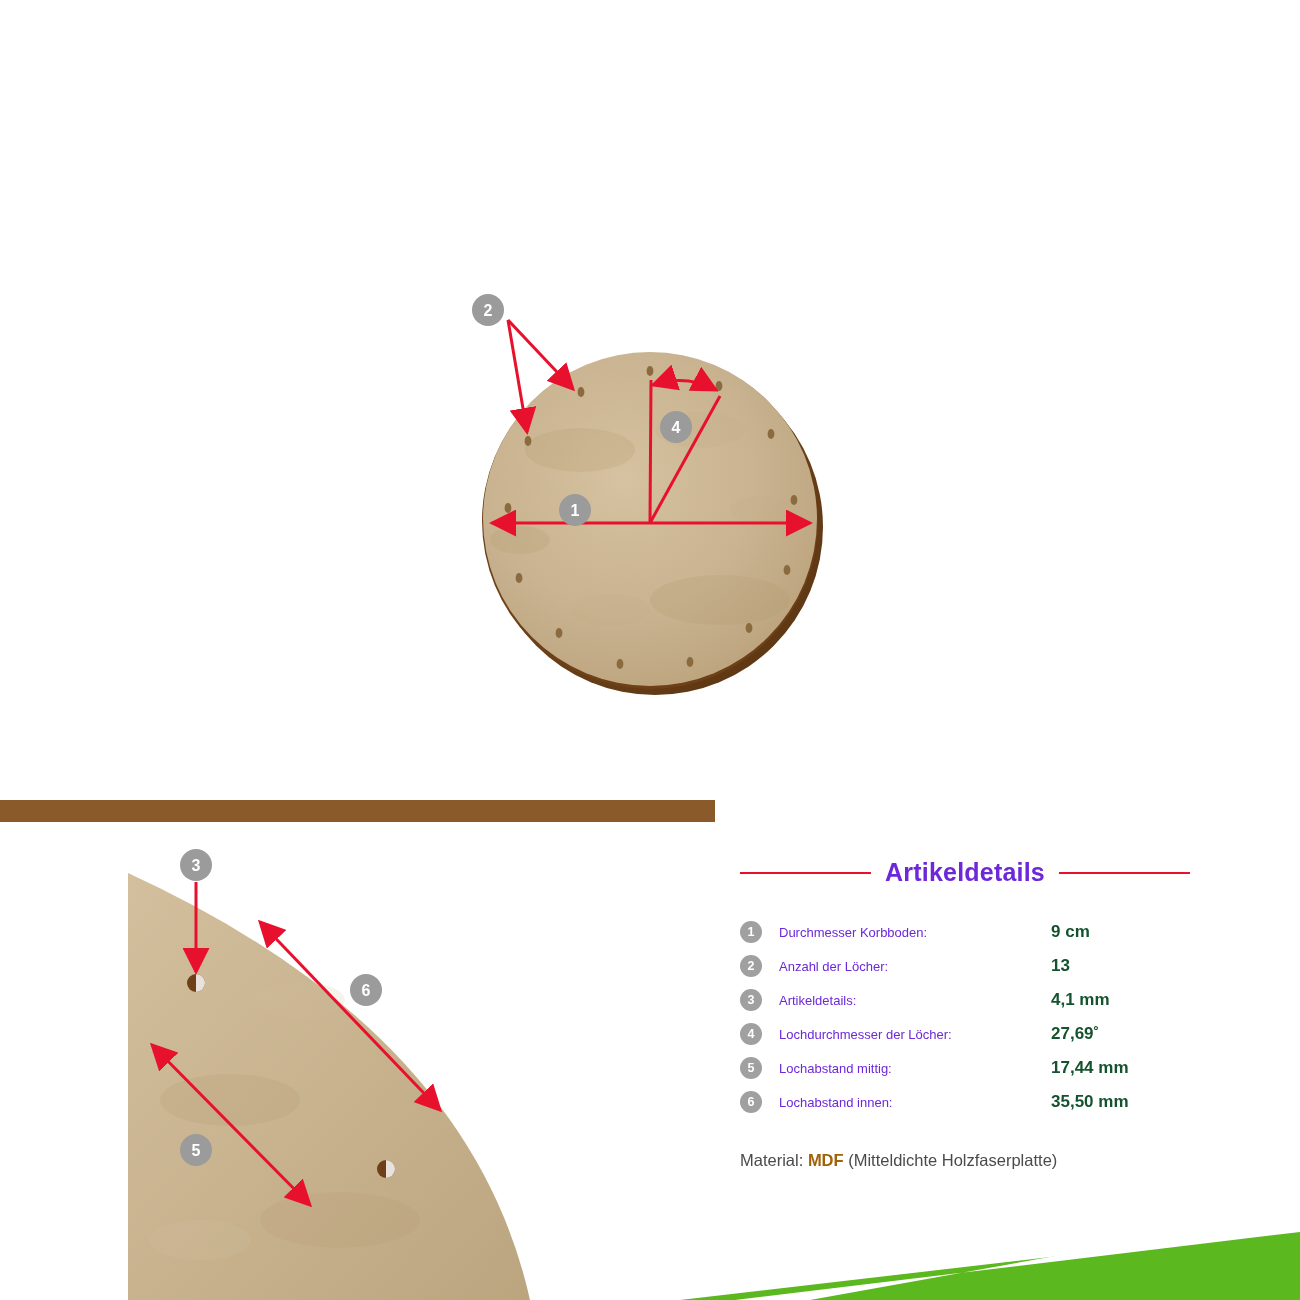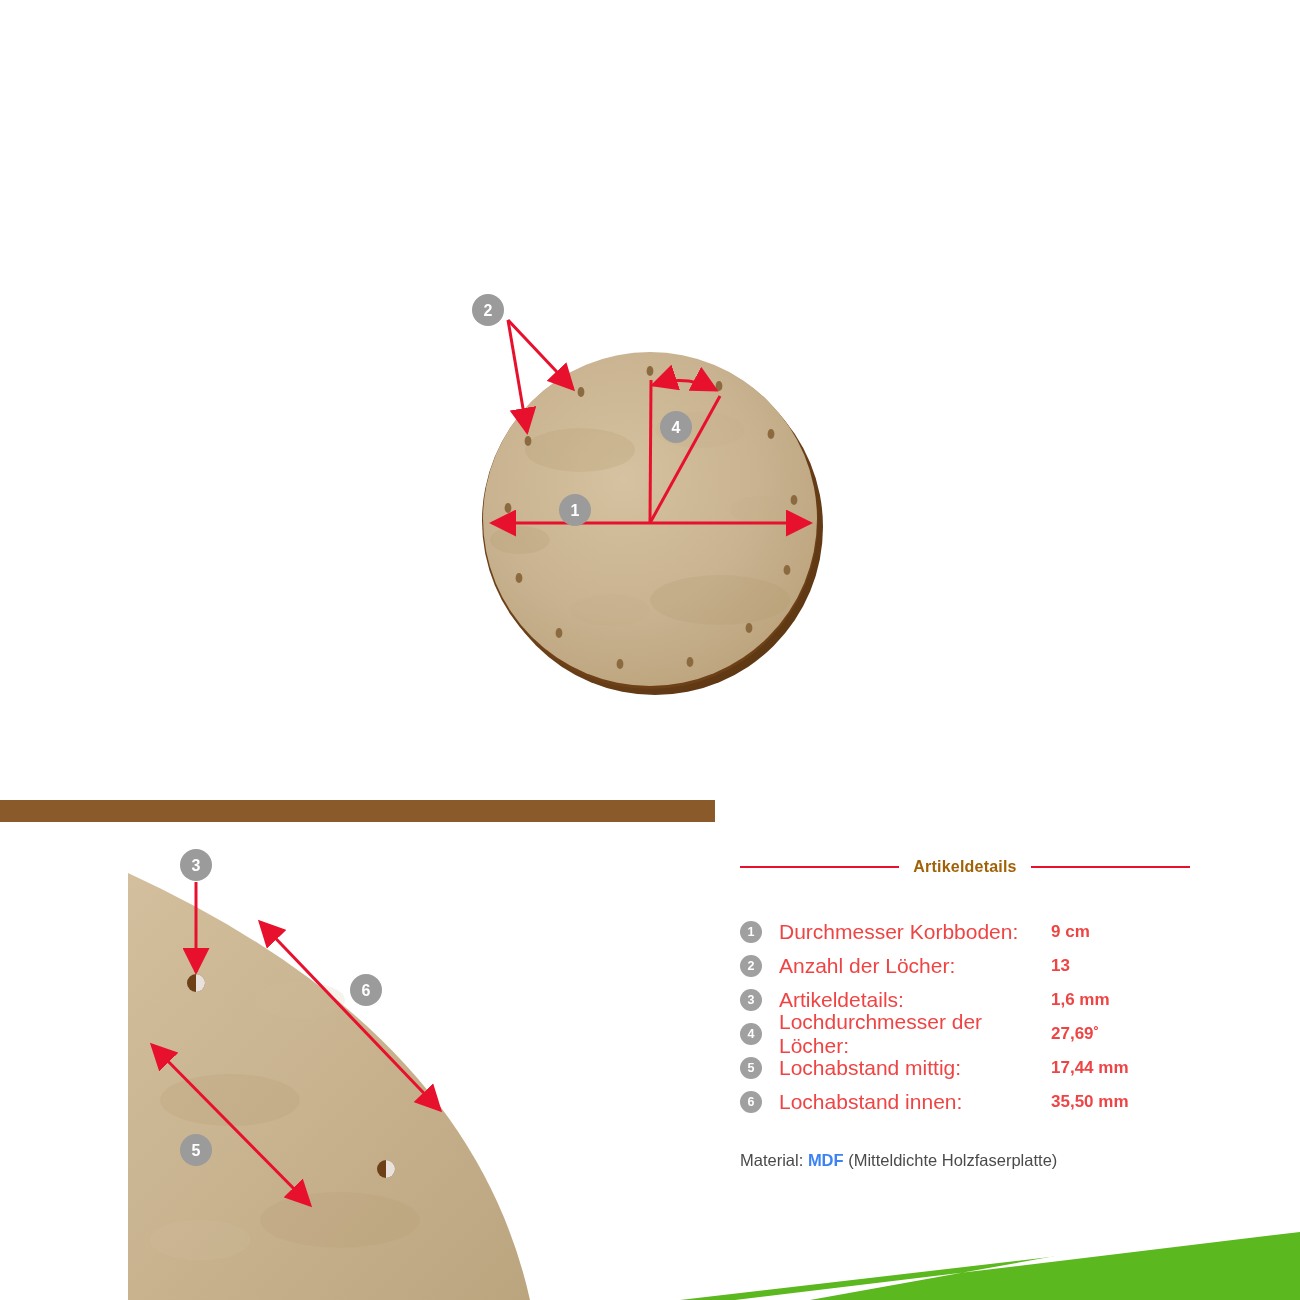--- a/index.html
+++ b/index.html
@@ -58,23 +58,23 @@
     display: flex;
     align-items: center;
     gap: 14px;
   }
   .details-head .rule {
     flex: 1 1 auto;
     height: 2px;
     background: #e8112d;
   }
   .details-head .title {
-    font-size: 16px;
+    font-size: 25px;
     font-weight: bold;
-    color: #a16207;
+    color: #6d28d9;
     white-space: nowrap;
     letter-spacing: .2px;
   }
 
   .spec-list {
     position: absolute;
     left: 25px;
     top: 95px;
     width: 460px;
   }
@@ -93,40 +93,40 @@
     font-size: 12.5px;
     font-weight: bold;
     display: flex;
     align-items: center;
     justify-content: center;
     flex: 0 0 auto;
     margin-right: 17px;
   }
   .spec-label {
     flex: 0 0 272px;
-    color: #ef4444;
-    font-size: 21px;
+    color: #6d28d9;
+    font-size: 13px;
   }
   .spec-value {
     font-weight: bold;
-    color: #ef4444;
+    color: #14532d;
     font-size: 17px;
     white-space: nowrap;
   }
 
   .material-block {
     position: absolute;
     left: 25px;
     top: 325px;
     width: 520px;
     font-size: 16.5px;
     line-height: 30px;
     color: #4a4a4a;
   }
-  .material-block b { color: #3b82f6; }
+  .material-block b { color: #a16207; }
 
   
   #green-corner {
     position: absolute;
     right: 0;
     bottom: 0;
     width: 620px;
     height: 90px;
   }
 </style>
@@ -287,21 +287,21 @@
 
     <div class="spec-row">
       <span class="badge">2</span>
       <span class="spec-label">Anzahl der Löcher:</span>
       <span class="spec-value">13</span>
     </div>
 
     <div class="spec-row">
       <span class="badge">3</span>
       <span class="spec-label">Artikeldetails:</span>
-      <span class="spec-value">1,6 mm</span>
+      <span class="spec-value">4,1 mm</span>
     </div>
 
     <div class="spec-row">
       <span class="badge">4</span>
       <span class="spec-label">Lochdurchmesser der Löcher:</span>
       <span class="spec-value">27,69˚</span>
     </div>
 
     <div class="spec-row">
       <span class="badge">5</span>

